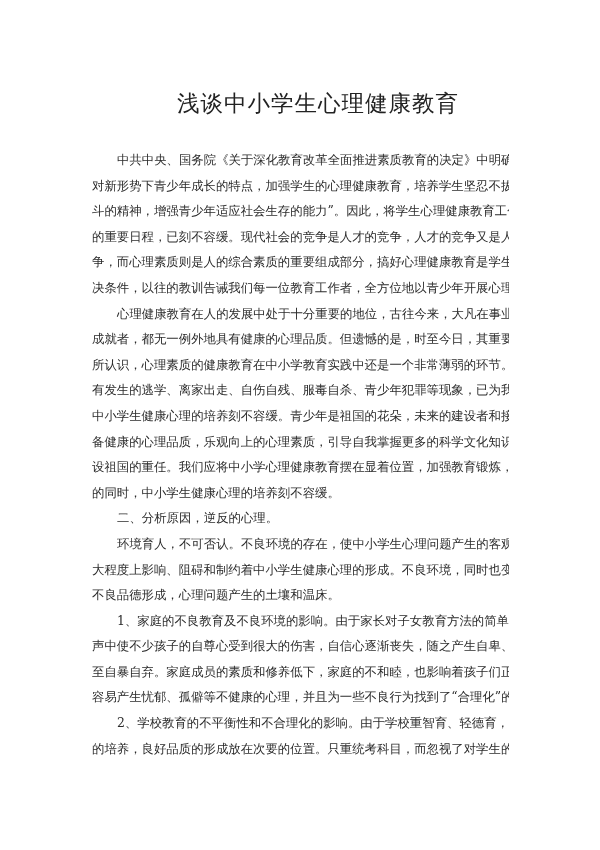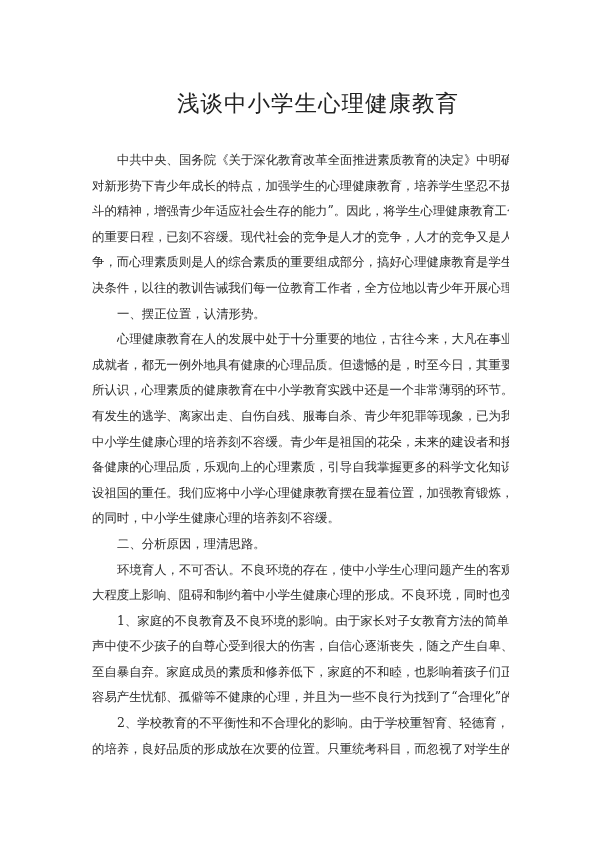--- a/index.html
+++ b/index.html
@@ -59,32 +59,32 @@
 
 <div class="page">
   <h1 class="title">浅谈中小学生心理健康教育</h1>
   <div class="body" id="doc-body">
       <div class="line indent">中共中央、国务院《关于深化教育改革全面推进素质教育的决定》中明确指出：要“针</div>
       <div class="line">对新形势下青少年成长的特点，加强学生的心理健康教育，培养学生坚忍不拔的意志、艰苦奋</div>
       <div class="line">斗的精神，增强青少年适应社会生存的能力”。因此，将学生心理健康教育工作列入学校工作</div>
       <div class="line">的重要日程，已刻不容缓。现代社会的竞争是人才的竞争，人才的竞争又是人的综合素质的竞</div>
       <div class="line">争，而心理素质则是人的综合素质的重要组成部分，搞好心理健康教育是学生全面发展的先</div>
       <div class="line">决条件，以往的教训告诫我们每一位教育工作者，全方位地以青少年开展心理健康教育势在</div>
-      <div class="line indent last">一、摆正位置，认清形势。</div>
       <div class="line indent">心理健康教育在人的发展中处于十分重要的地位，古往今来，大凡在事业和学业上取得</div>
       <div class="line">成就者，都无一例外地具有健康的心理品质。但遗憾的是，时至今日，其重要性未被大多数人</div>
       <div class="line">所认识，心理素质的健康教育在中小学教育实践中还是一个非常薄弱的环节。中小学生中时</div>
       <div class="line">有发生的逃学、离家出走、自伤自残、服毒自杀、青少年犯罪等现象，已为我们敲响了警钟，</div>
       <div class="line">中小学生健康心理的培养刻不容缓。青少年是祖国的花朵，未来的建设者和接班人。只有具</div>
       <div class="line">备健康的心理品质，乐观向上的心理素质，引导自我掌握更多的科学文化知识，才能担负起建</div>
       <div class="line">设祖国的重任。我们应将中小学心理健康教育摆在显着位置，加强教育锻炼，在学习科学文化</div>
       <div class="line last">的同时，中小学生健康心理的培养刻不容缓。</div>
-      <div class="line indent last">二、分析原因，理清思路。</div>
+      <div class="line indent last">二、分析原因，逆反的心理。</div>
       <div class="line indent">环境育人，不可否认。不良环境的存在，使中小学生心理问题产生的客观因素，而且在很</div>
       <div class="line">大程度上影响、阻碍和制约着中小学生健康心理的形成。不良环境，同时也变成了中小学生</div>
+      <div class="line last">不良品德形成，心理问题产生的土壤和温床。</div>
       <div class="line indent">1、家庭的不良教育及不良环境的影响。由于家长对子女教育方法的简单、粗暴，在打骂</div>
       <div class="line">声中使不少孩子的自尊心受到很大的伤害，自信心逐渐丧失，随之产生自卑、逆反的心理，甚</div>
       <div class="line">至自暴自弃。家庭成员的素质和修养低下，家庭的不和睦，也影响着孩子们正常的心理发育，</div>
       <div class="line last">容易产生忧郁、孤僻等不健康的心理，并且为一些不良行为找到了“合理化”的理由。</div>
       <div class="line indent">2、学校教育的不平衡性和不合理化的影响。由于学校重智育、轻德育，将学生健康心理</div>
       <div class="line">的培养，良好品质的形成放在次要的位置。只重统考科目，而忽视了对学生的品德教育。而且</div>
     </div>
 </div>
 
 </body></html>

